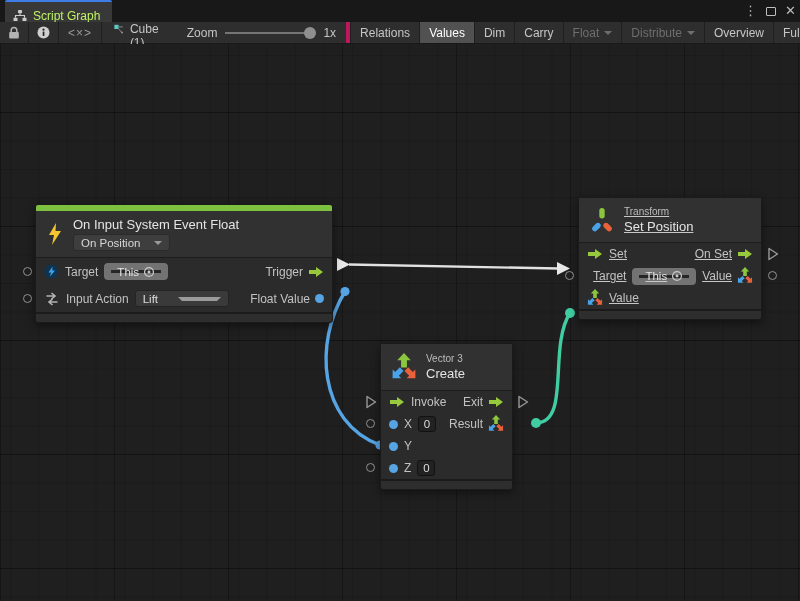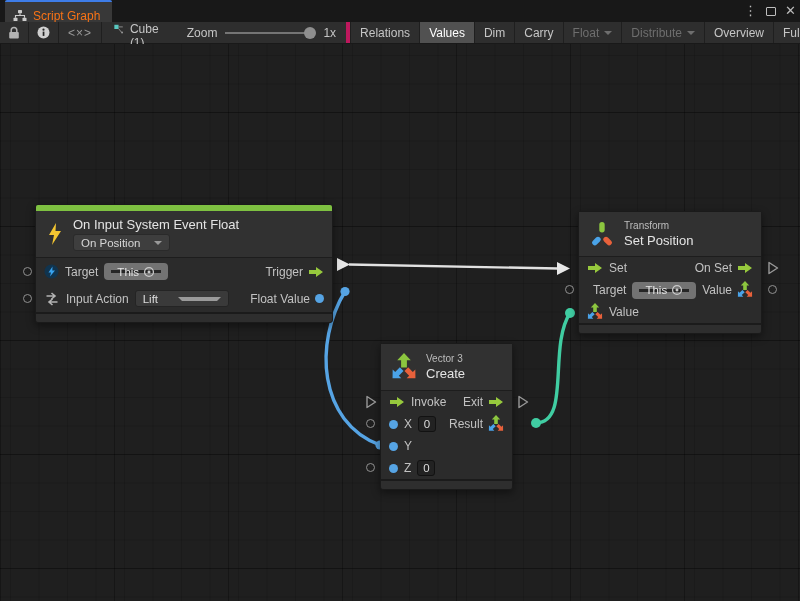--- a/index.html
+++ b/index.html
@@ -7,21 +7,21 @@
   .screen{
     position:relative;width:800px;height:601px;overflow:hidden;
     background:#1f1f1f;font-family:"Liberation Sans",sans-serif;
     -webkit-font-smoothing:antialiased;color:#c8c8c8;font-size:12px;
   }
   
   .titlebar{position:absolute;left:0;top:0;width:800px;height:22px;background:#181818;}
   .tab{
     position:absolute;left:5px;top:0;height:22px;padding:8px 12px 0 8px;
     background:#383838;border-top:2px solid #3e7de8;border-radius:2px 2px 0 0;
-    display:flex;align-items:center;gap:6px;color:#f97316;font-size:12px;
+    display:flex;align-items:center;gap:6px;color:#bef264;font-size:12px;
   }
   .win-controls{position:absolute;right:4px;top:0;height:22px;display:flex;align-items:center;gap:9px;color:#bdbdbd;}
   .win-controls .glyph{font-size:13px;line-height:22px;cursor:default;}
   .maxbox{display:inline-block;width:10px;height:9px;border:1.5px solid #bdbdbd;border-radius:1px;}
   
   .toolbar{
     position:absolute;left:0;top:22px;width:800px;height:22px;background:#2e2e2e;
     display:flex;align-items:stretch;border-bottom:1px solid #191919;font-size:12px;color:#c6c6c6;
   }
   .seg{display:flex;align-items:center;justify-content:center;padding:0 9px;border-right:1px solid #1f1f1f;white-space:nowrap;}
@@ -239,21 +239,21 @@
             <span class="dot"></span>
           </span>
         </div>
       </div>
       <div class="node-footer"></div>
 
       <div class="port port-circle" style="left:-13px;top:62px;"></div>
       <div class="port port-circle" style="left:-13px;top:89px;"></div>
     </div>
 
-    <div class="node" style="left:578px;top:167px;width:184px;">
+    <div class="node" style="left:578px;top:153px;width:184px;text-decoration:underline;">
       <div class="node-header" style="min-height:44px;">
         <svg width="26" height="27" viewBox="0 0 26 27">
           <g transform="translate(13,14.5)">
             <rect x="-2.7" y="-13.5" width="5.4" height="10.5" rx="2.7" fill="#8cc63f"></rect>
             <g transform="rotate(225)">
                 <rect x="-2.7" y="-12.8" width="5.4" height="9.8" rx="2.7" fill="#4aa3e8"></rect>
               </g>
             <g transform="rotate(135)">
                 <rect x="-2.7" y="-12.8" width="5.4" height="9.8" rx="2.7" fill="#e8613b"></rect>
               </g>

